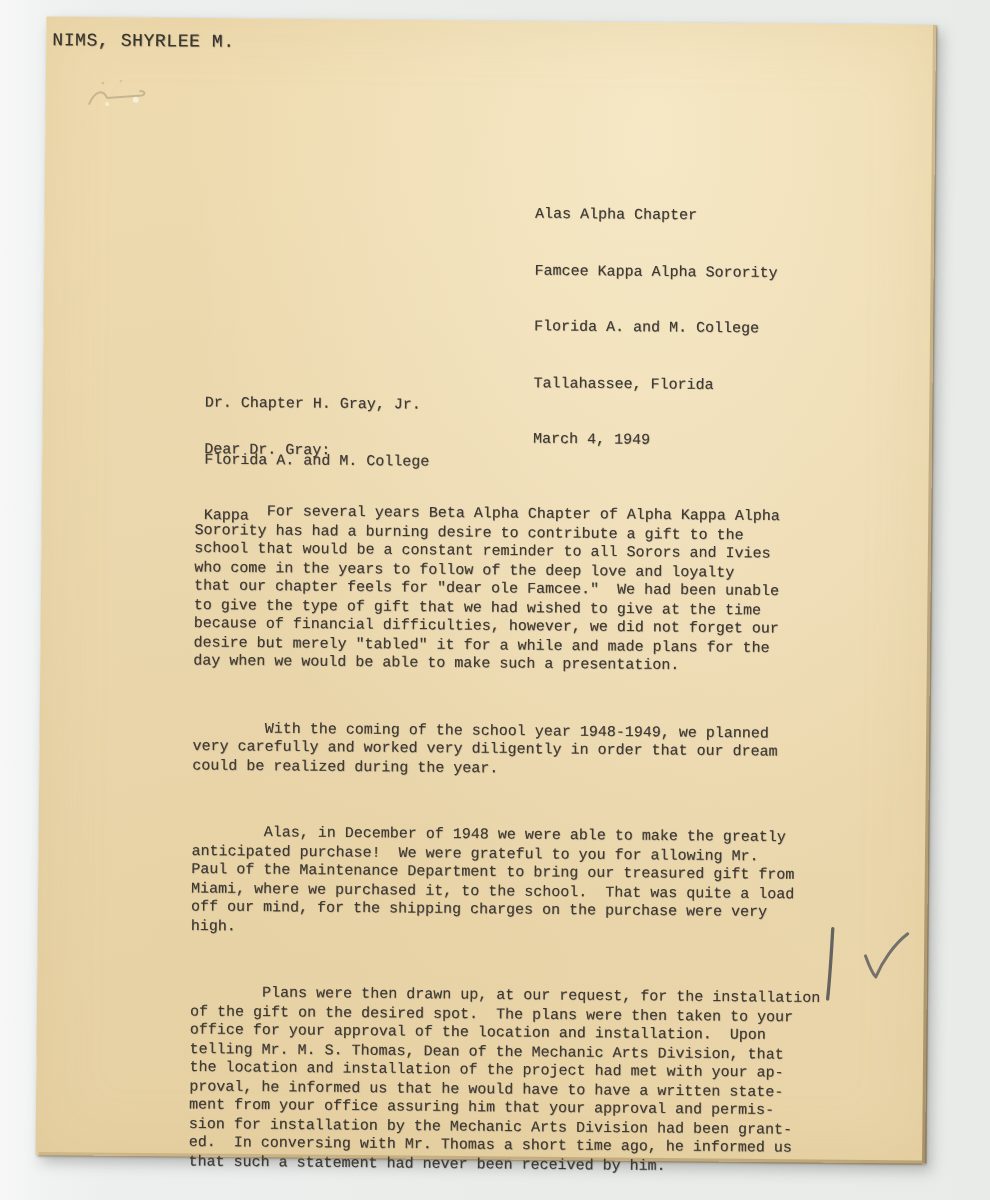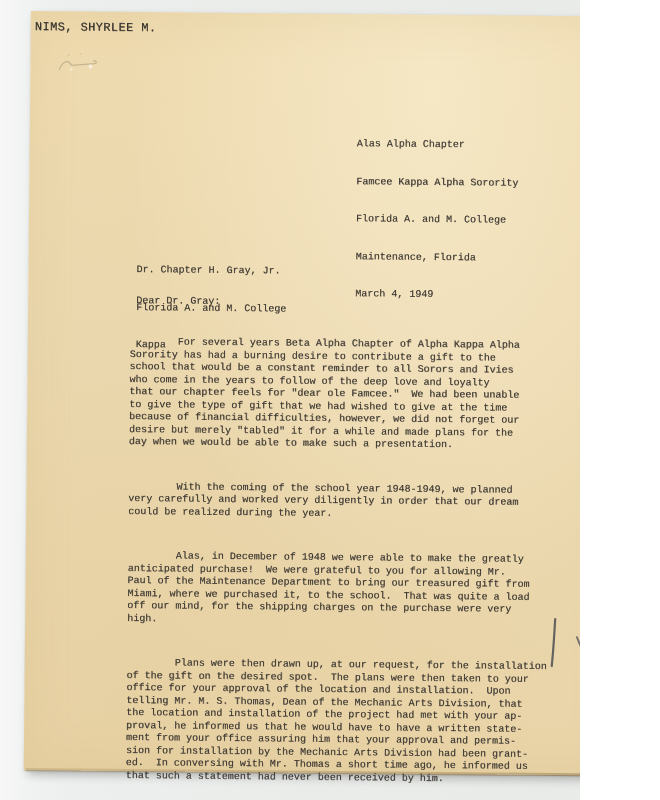--- a/index.html
+++ b/index.html
@@ -1,21 +1,21 @@
 <!DOCTYPE html>
 <html><head>
 <meta charset="utf-8">
 <style>
   html,body{margin:0;padding:0;}
   body{
     width:660px;height:800px;overflow:hidden;
     font-family:"Liberation Mono","DejaVu Sans Mono",monospace;
   }
   .scene{
-    position:relative;width:580px;height:800px;overflow:hidden;
+    position:relative;width:660px;height:800px;overflow:hidden;
     background:linear-gradient(90deg,#f6f7f6 0px,#f1f3f2 28px,#edefee 70px,#eaecea 55%,#e9ebe9 100%);
   }
   .paper{
     position:absolute;left:31px;top:11px;width:593px;height:759px;
     transform:rotate(0.55deg);transform-origin:top left;
     background:
       radial-gradient(ellipse at 68% 10%, rgba(252,243,216,0.55), rgba(252,243,216,0) 55%),
       radial-gradient(ellipse at 20% 90%, rgba(222,198,146,0.25), rgba(222,198,146,0) 60%),
       linear-gradient(180deg,#eedaae 0%,#ecd9b0 45%,#e9d4a8 100%);
     box-shadow:
@@ -53,21 +53,21 @@
 
 <div class="scene">
   <div class="paper">
 
     <div class="type catalog-label">NIMS, SHYRLEE M.</div>
 
     <div class="type letterhead">
       <div>Alas Alpha Chapter</div>
       <div>Famcee Kappa Alpha Sorority</div>
       <div>Florida A. and M. College</div>
-      <div>Maintenance, Florida</div>
+      <div>Tallahassee, Florida</div>
       <div>March 4, 1949</div>
     </div>
 
     <div class="type recipient">
       <div>Dr. Chapter H. Gray, Jr.</div>
       <div>Florida A. and M. College</div>
       <div>Kappa</div>
     </div>
 
     <div class="type salutation">Dear Dr. Gray:</div>

